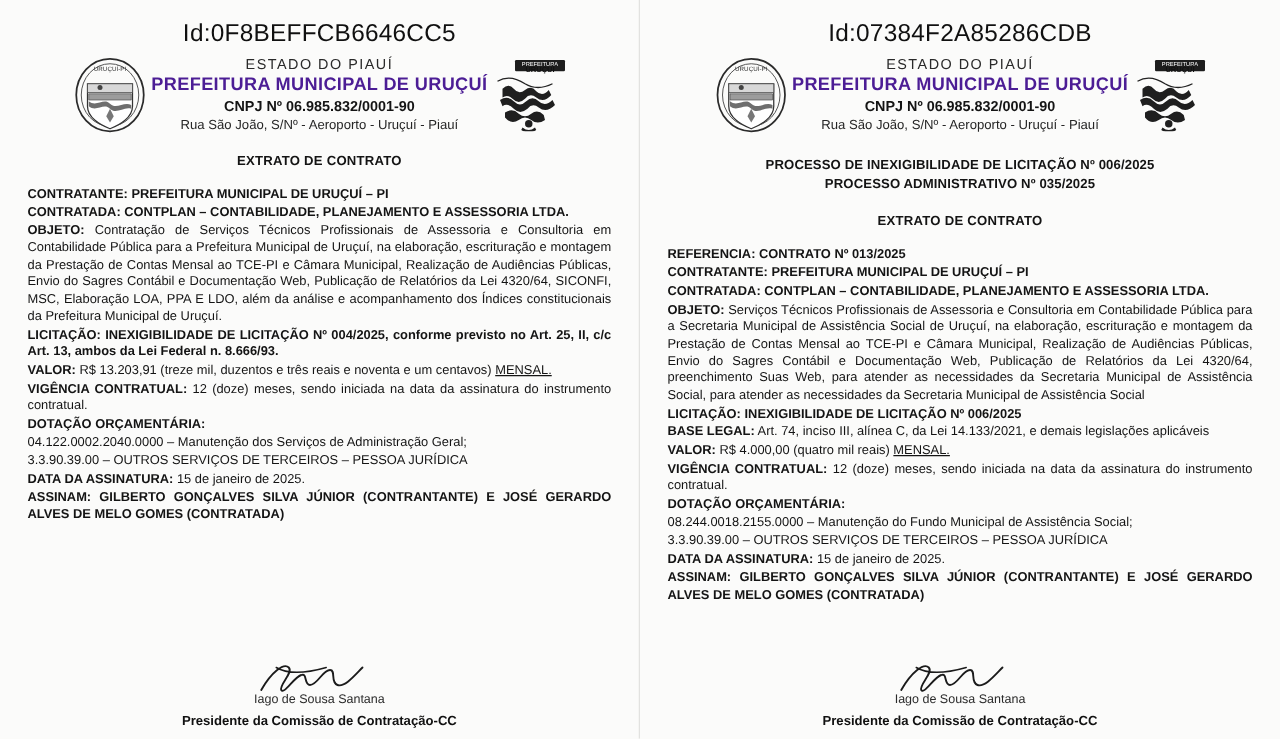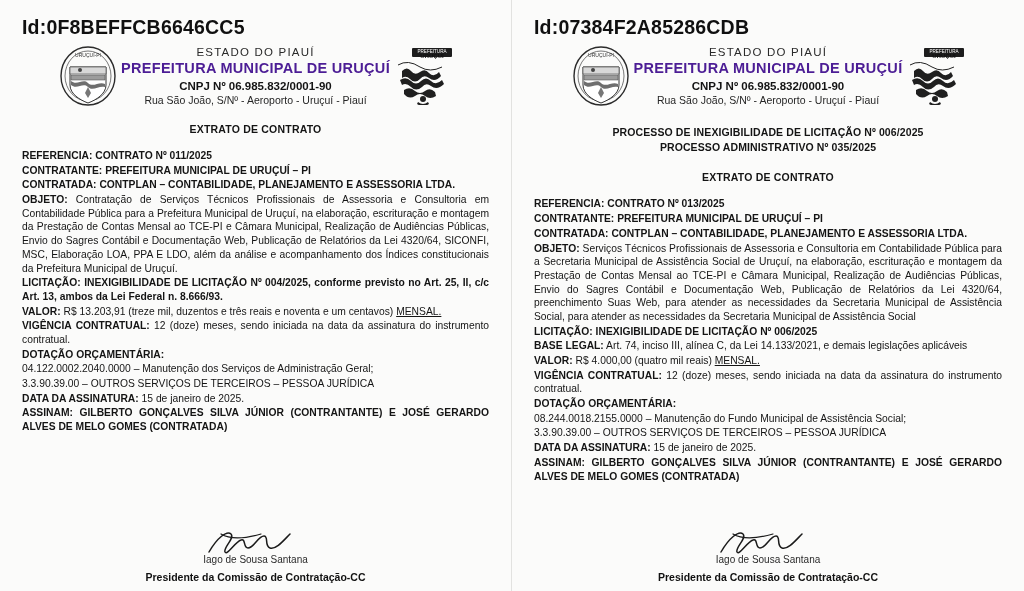--- a/index.html
+++ b/index.html
@@ -26,22 +26,22 @@
     height: 591px;
     box-sizing: border-box;
     padding: 10px 22px 6px 22px;
     background: #fbfbfa;
     position: relative;
   }
   .doc.left {
     border-right: 1px solid #e2e2e0;
   }
   .doc-id {
-    text-align: left;
-    font-weight: bold;
+    text-align: center;
+    font-weight: normal;
     font-size: 19.5px;
     letter-spacing: 0.2px;
     margin-top: 6px;
     margin-bottom: 6px;
     color: #101010;
   }
   
   .letterhead {
     display: flex;
     align-items: center;
@@ -189,24 +189,20 @@
           </g>
         </svg>
       </div>
     </div>
 
 
     <div class="extrato">EXTRATO DE CONTRATO</div>
 
     <div class="body">
       <p>
-        <span class="lbl">REFERENCIA:</span>
-        <span class="lbl">CONTRATO Nº 011/2025</span>
-      </p>
-      <p>
         <span class="lbl">CONTRATANTE:</span>
         <span class="lbl">PREFEITURA MUNICIPAL DE URUÇUÍ – PI</span>
       </p>
       <p>
         <span class="lbl">CONTRATADA:</span>
         <span class="lbl">CONTPLAN – CONTABILIDADE, PLANEJAMENTO E ASSESSORIA LTDA.</span>
       </p>
       <p>
         <span class="lbl">OBJETO:</span>
         <span>Contratação de Serviços Técnicos Profissionais de Assessoria e Consultoria em Contabilidade Pública para a Prefeitura Municipal de Uruçuí, na elaboração, escrituração e montagem da Prestação de Contas Mensal ao TCE-PI e Câmara Municipal, Realização de Audiências Públicas, Envio do Sagres Contábil e Documentação Web, Publicação de Relatórios da Lei 4320/64, SICONFI, MSC, Elaboração LOA, PPA E LDO, além da análise e acompanhamento dos Índices constitucionais da Prefeitura Municipal de Uruçuí.</span>

